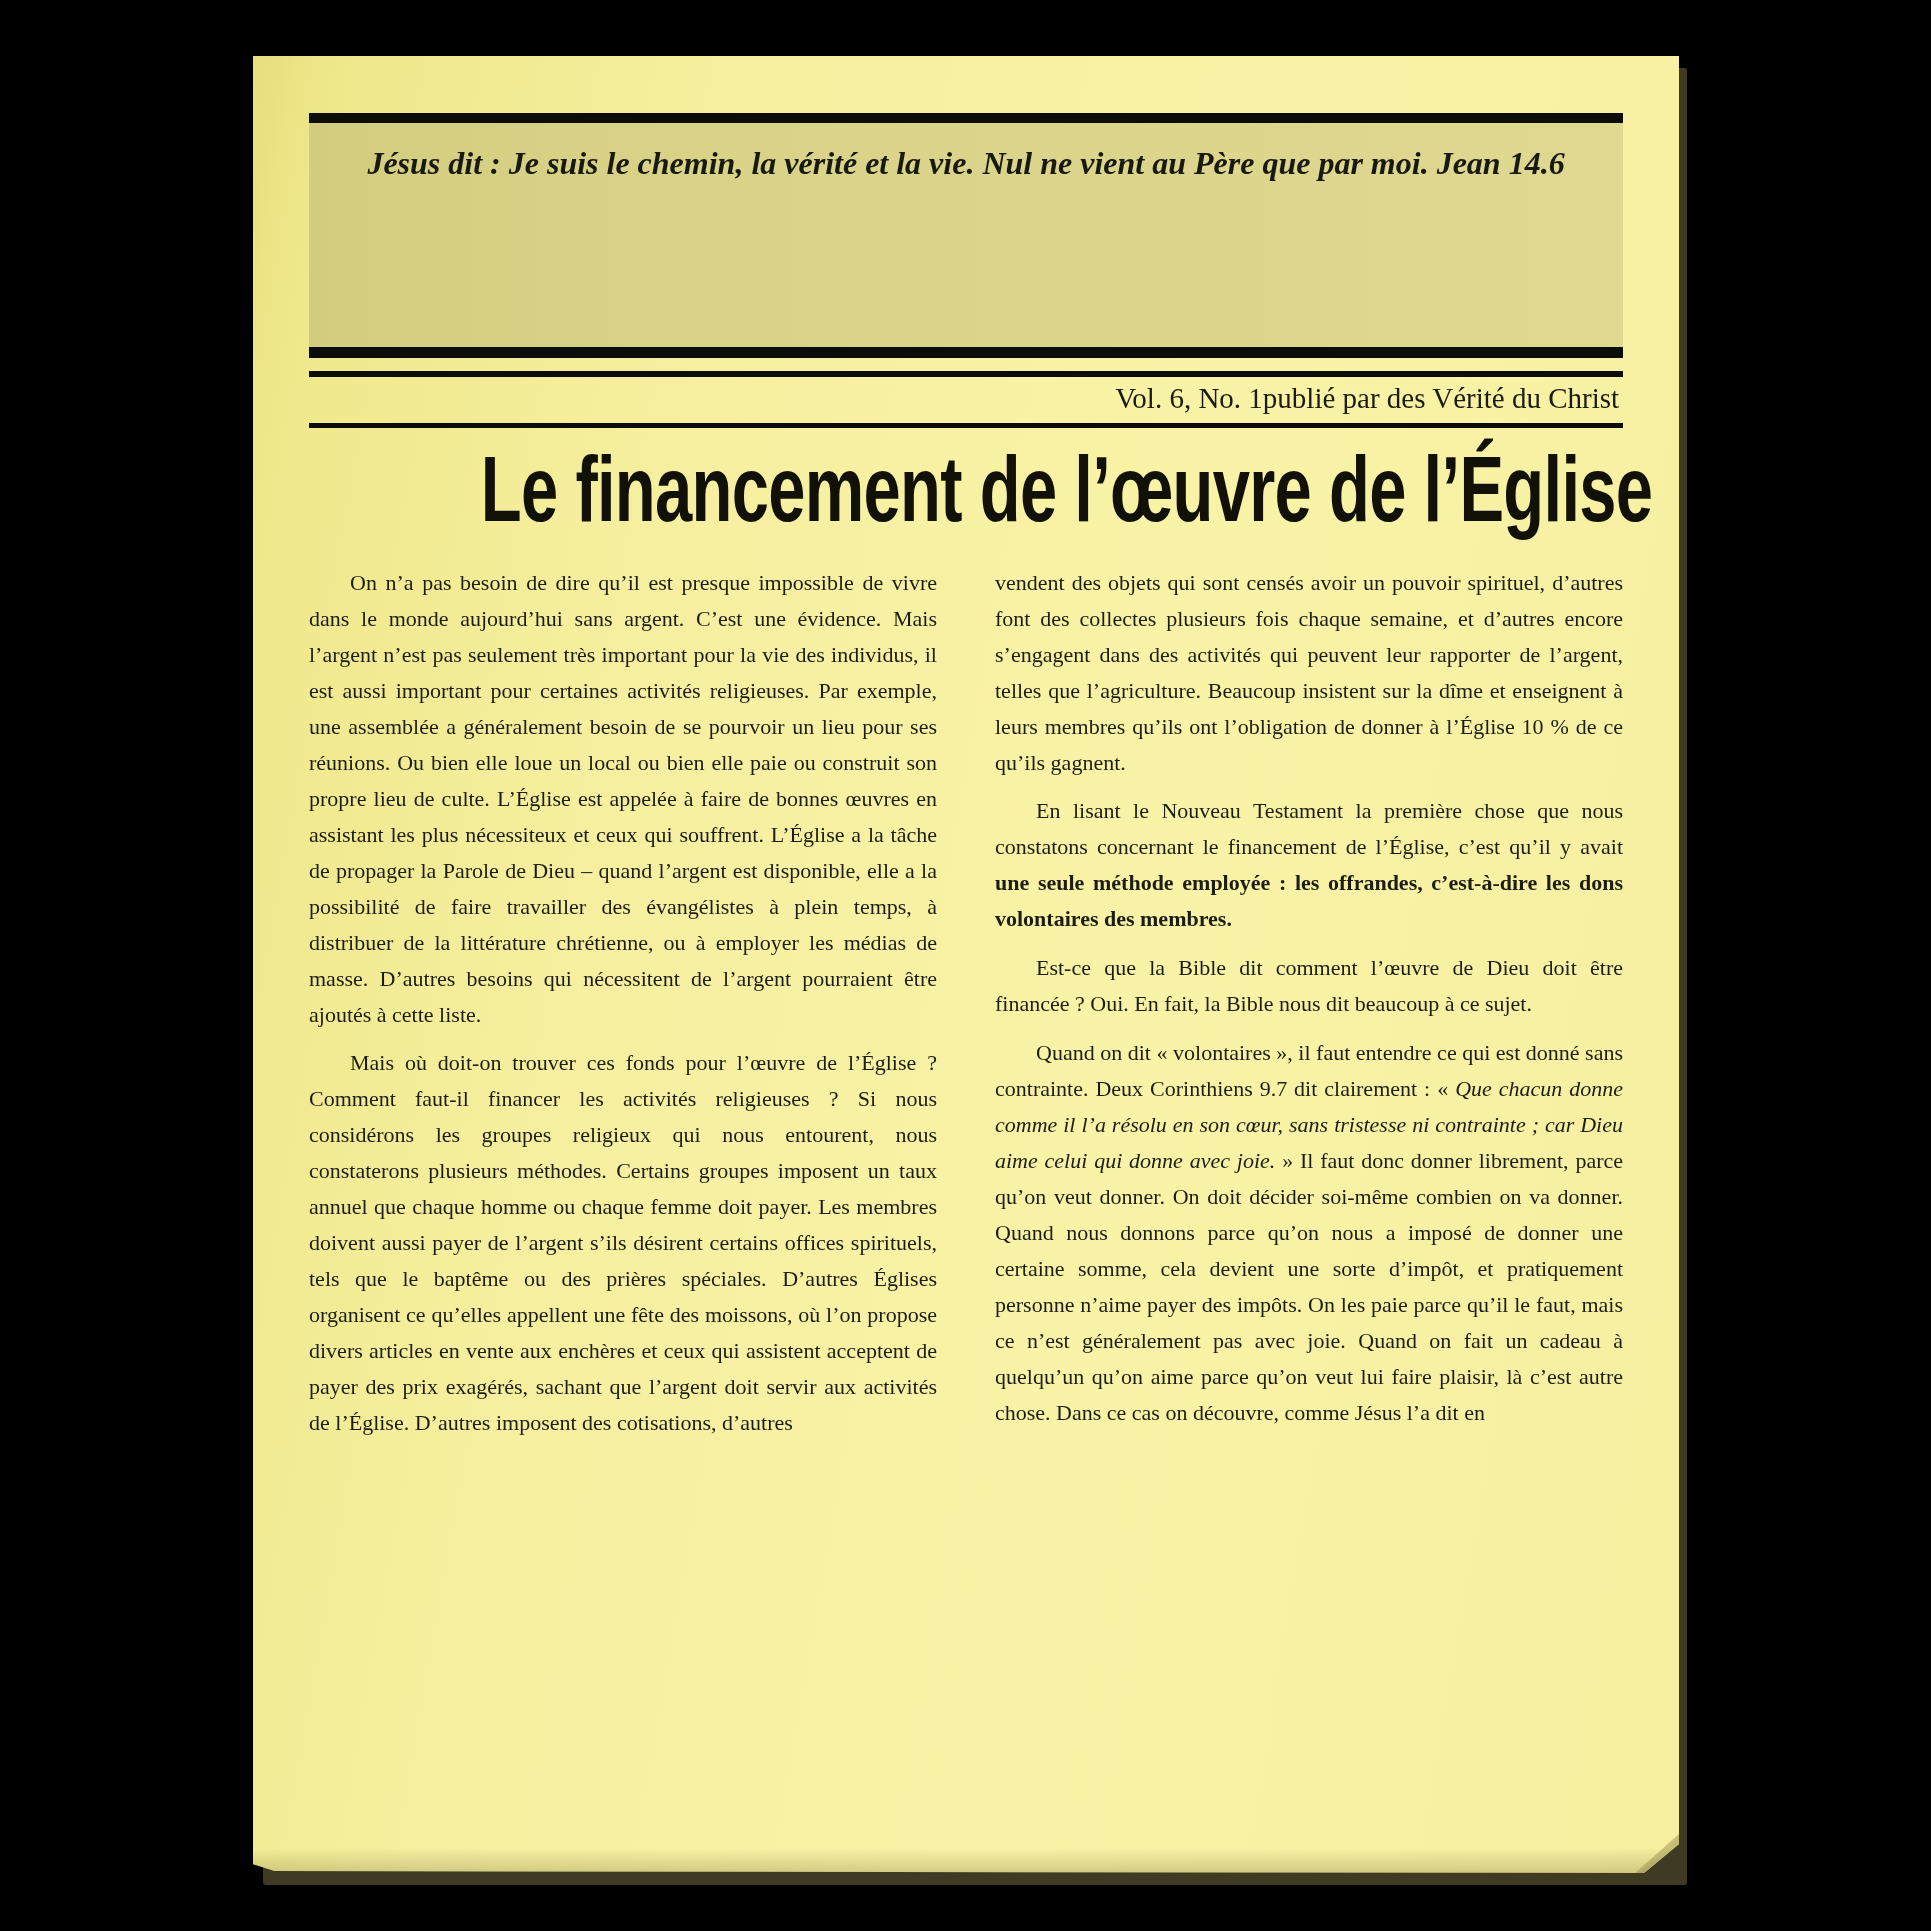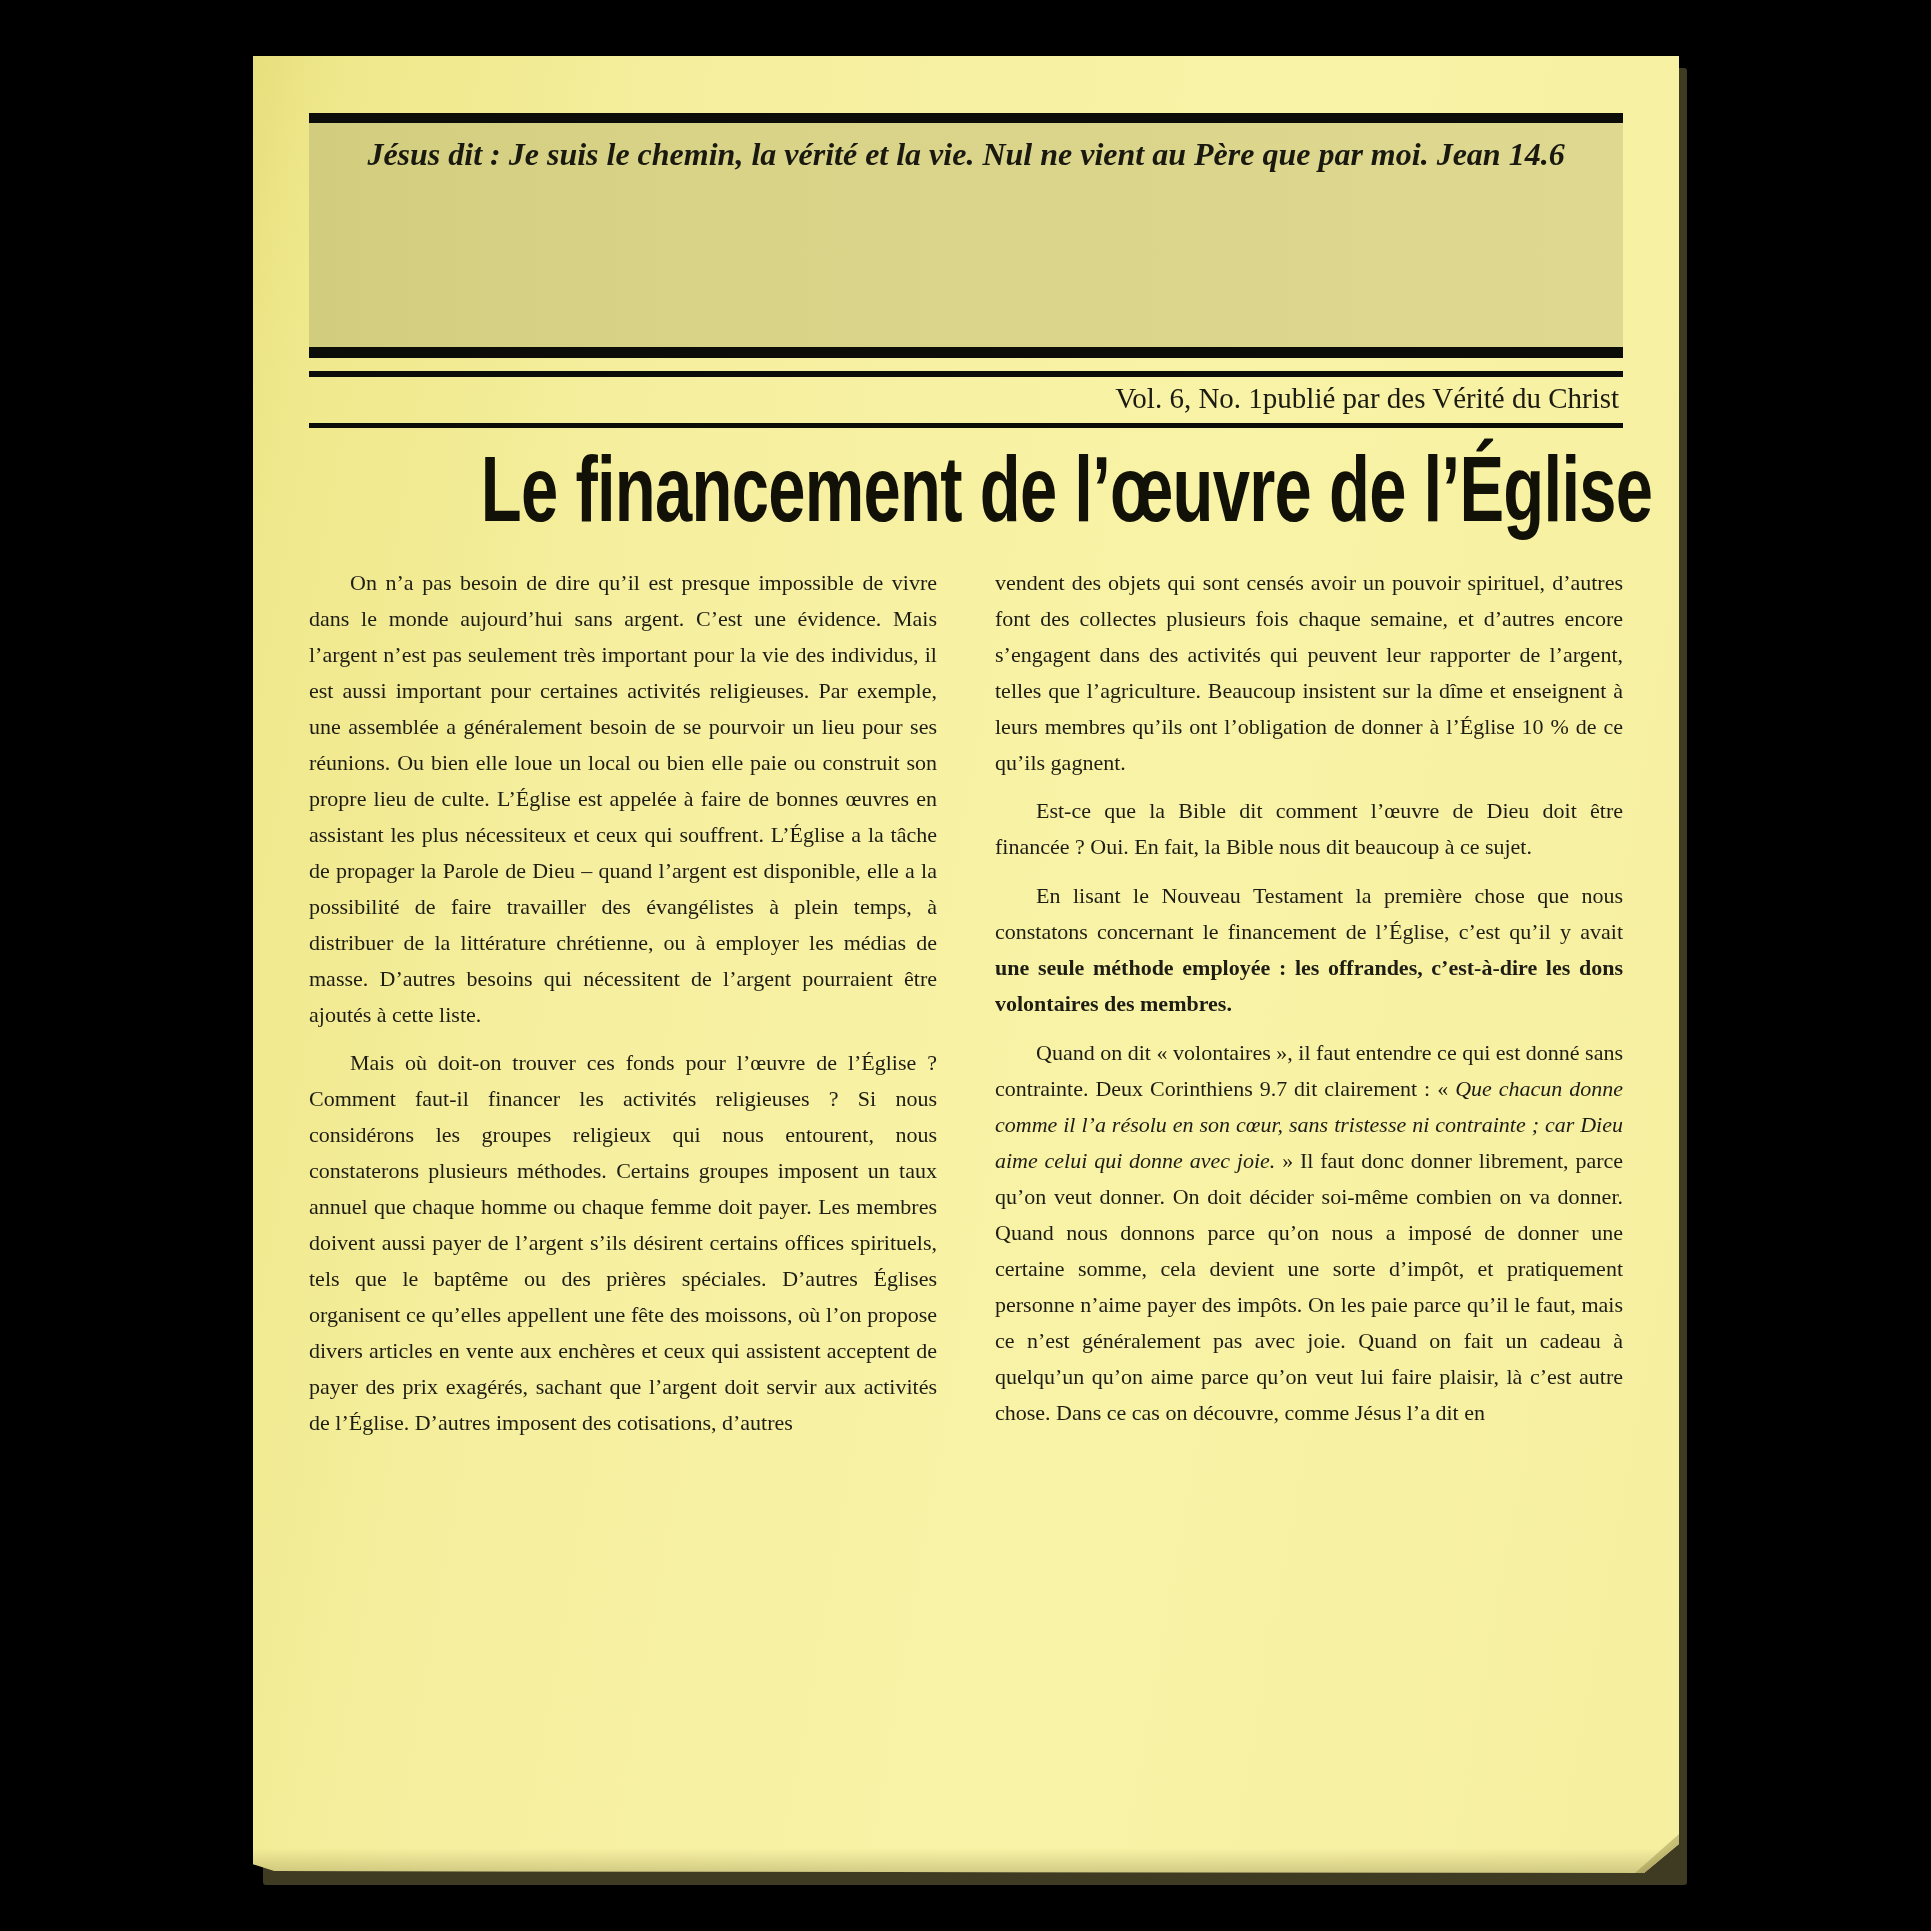--- a/index.html
+++ b/index.html
@@ -68,21 +68,21 @@
     margin-top: 11.6px;
     font-family: "DejaVu Serif", serif;
     font-weight: bold;
     font-size: 114px;
     line-height: 118px;
     letter-spacing: -3.9px;
     color: #14130c;
     white-space: nowrap;
   }
   .masthead-tagline {
-    margin-top: 12px;
+    margin-top: 21px;
     font-family: "Liberation Serif", serif;
     font-style: italic;
     font-weight: bold;
     font-size: 32px;
     line-height: 39px;
     color: #1a1910;
     white-space: nowrap;
   }
   .issue-bar {
     margin: 12.6px 56px 0 56px;
@@ -159,22 +159,22 @@
       <span class="headline-inner">Le financement de l’œuvre de l’Église</span>
     </div>
 
     <div class="article-body">
       <div class="article-column">
           <p class="indent"><span class="seg-normal">On n’a pas besoin de dire qu’il est presque impossible de vivre dans le monde aujourd’hui sans argent. C’est une évidence. Mais l’argent n’est pas seulement très important pour la vie des individus, il est aussi important pour certaines activités religieuses. Par exemple, une assemblée a généralement besoin de se pourvoir un lieu pour ses réunions. Ou bien elle loue un local ou bien elle paie ou construit son propre lieu de culte. L’Église est appelée à faire de bonnes œuvres en assistant les plus nécessiteux et ceux qui souffrent. L’Église a la tâche de propager la Parole de Dieu – quand l’argent est disponible, elle a la possibilité de faire travailler des évangélistes à plein temps, à distribuer de la littérature chrétienne, ou à employer les médias de masse. D’autres besoins qui nécessitent de l’argent pourraient être ajoutés à cette liste.</span></p>
           <p class="indent"><span class="seg-normal">Mais où doit-on trouver ces fonds pour l’œuvre de l’Église ? Comment faut-il financer les activités religieuses ? Si nous considérons les groupes religieux qui nous entourent, nous constaterons plusieurs méthodes. Certains groupes imposent un taux annuel que chaque homme ou chaque femme doit payer. Les membres doivent aussi payer de l’argent s’ils désirent certains offices spirituels, tels que le baptême ou des prières spéciales. D’autres Églises organisent ce qu’elles appellent une fête des moissons, où l’on propose divers articles en vente aux enchères et ceux qui assistent acceptent de payer des prix exagérés, sachant que l’argent doit servir aux activités de l’Église. D’autres imposent des cotisations, d’autres</span></p>
         </div>
       <div class="article-column">
           <p><span class="seg-normal">vendent des objets qui sont censés avoir un pouvoir spirituel, d’autres font des collectes plusieurs fois chaque semaine, et d’autres encore s’engagent dans des activités qui peuvent leur rapporter de l’argent, telles que l’agriculture. Beaucoup insistent sur la dîme et enseignent à leurs membres qu’ils ont l’obligation de donner à l’Église 10 % de ce qu’ils gagnent.</span></p>
+          <p class="indent"><span class="seg-normal">En lisant le Nouveau Testament la première chose que nous constatons concernant le financement de l’Église, c’est qu’il y avait </span><span class="seg-bold">une seule méthode employée : les offrandes, c’est-à-dire les dons volontaires des membres.</span></p>
           <p class="indent"><span class="seg-normal">Est-ce que la Bible dit comment l’œuvre de Dieu doit être financée ? Oui. En fait, la Bible nous dit beaucoup à ce sujet.</span></p>
-          <p class="indent"><span class="seg-normal">En lisant le Nouveau Testament la première chose que nous constatons concernant le financement de l’Église, c’est qu’il y avait </span><span class="seg-bold">une seule méthode employée : les offrandes, c’est-à-dire les dons volontaires des membres.</span></p>
           <p class="indent"><span class="seg-normal">Quand on dit « volontaires », il faut entendre ce qui est donné sans contrainte. Deux Corinthiens 9.7 dit clairement : « </span><span class="seg-italic">Que chacun donne comme il l’a résolu en son cœur, sans tristesse ni contrainte ; car Dieu aime celui qui donne avec joie.</span><span class="seg-normal"> » Il faut donc donner librement, parce qu’on veut donner. On doit décider soi-même combien on va donner. Quand nous donnons parce qu’on nous a imposé de donner une certaine somme, cela devient une sorte d’impôt, et pratiquement personne n’aime payer des impôts. On les paie parce qu’il le faut, mais ce n’est généralement pas avec joie. Quand on fait un cadeau à quelqu’un qu’on aime parce qu’on veut lui faire plaisir, là c’est autre chose. Dans ce cas on découvre, comme Jésus l’a dit en</span></p>
         </div>
     </div>
 
     <div class="corner-fold"></div>
   </div>
 </div>
 
 
 </body></html>

